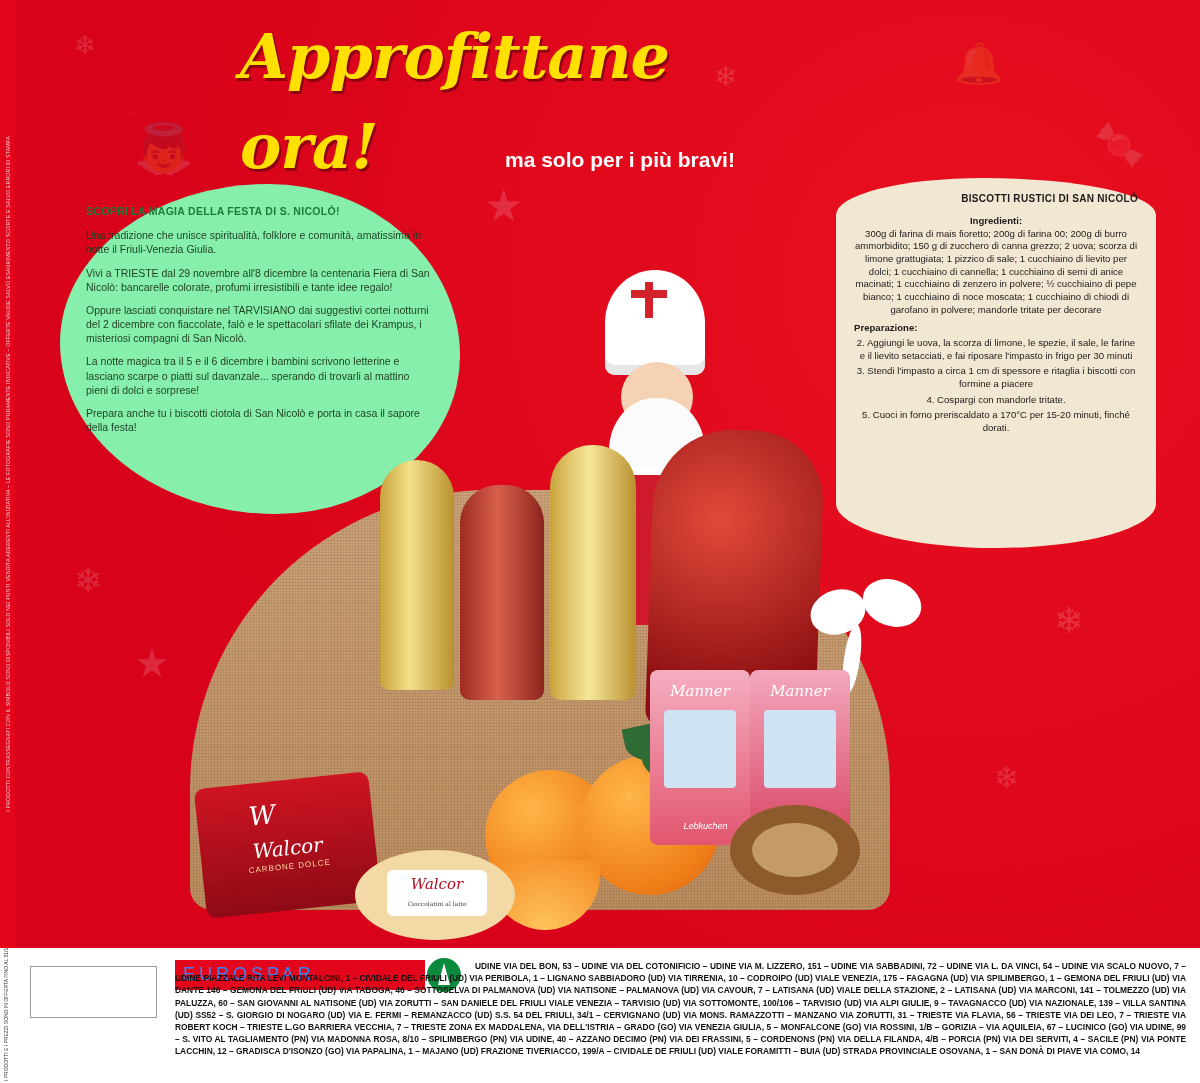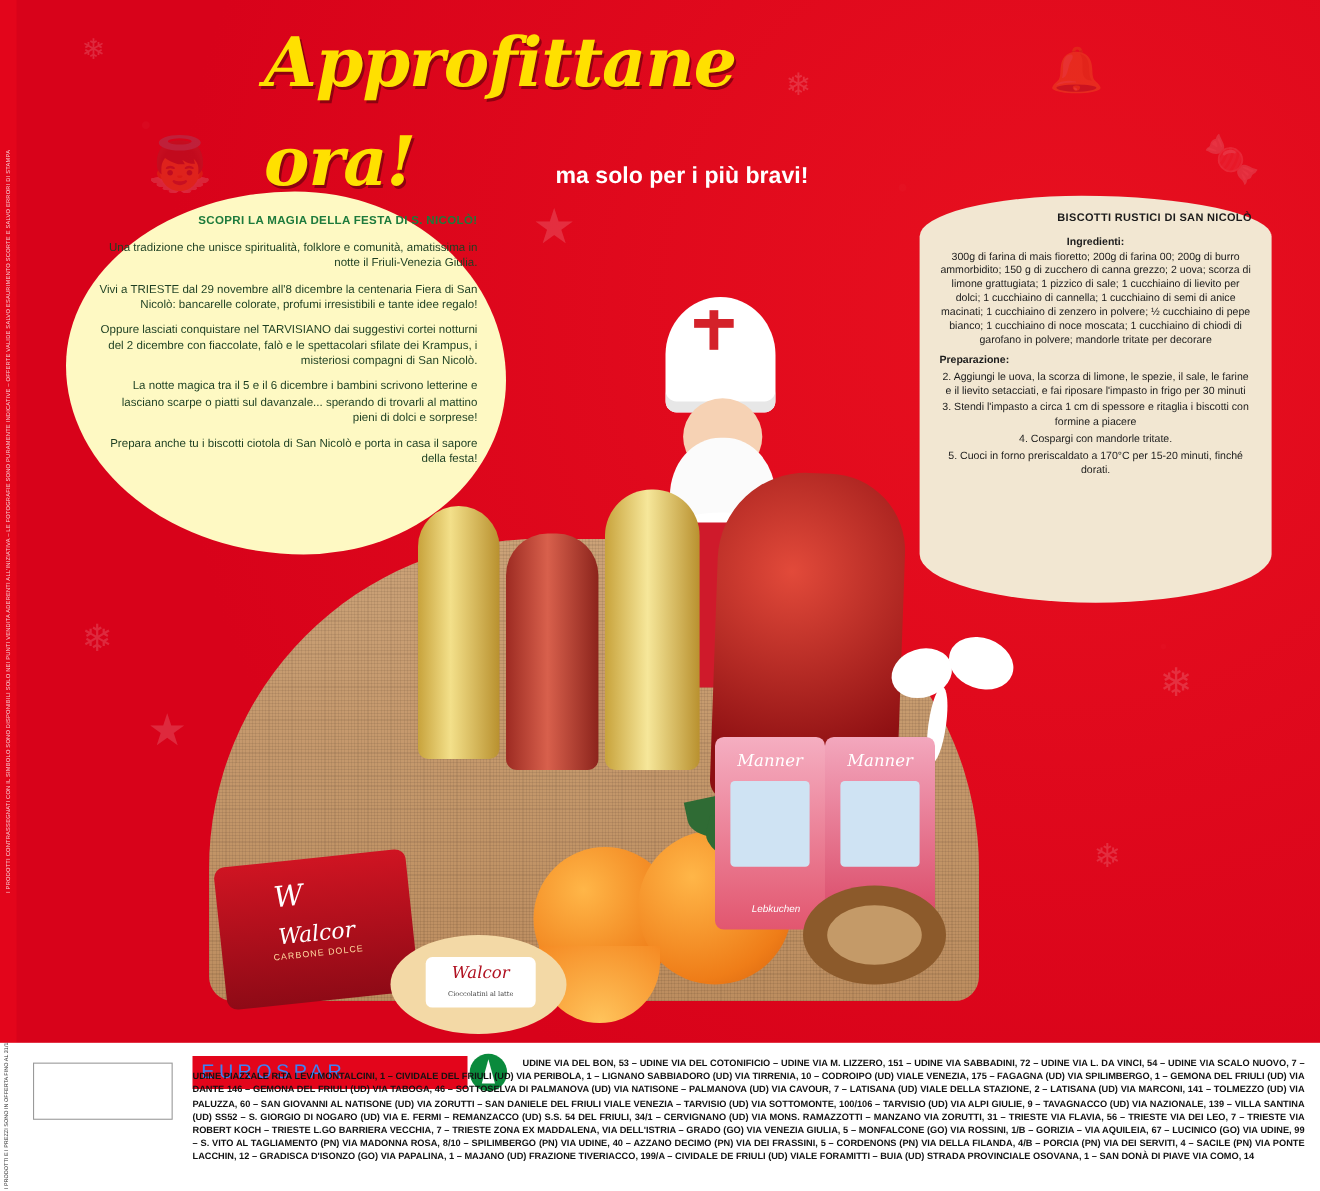--- a/index.html
+++ b/index.html
@@ -44,24 +44,24 @@
   }
   .subhead1{
      position:absolute;left:505px;top:104px;width:640px;
      font-size:30px;font-weight:700;color:#ffffff;letter-spacing:-.3px;}
   .subhead2{
      position:absolute;left:505px;top:148px;width:640px;
      font-size:21px;font-weight:700;color:#ffffff;}
 
   
   .bubble{
-     position:absolute;left:60px;top:174px;width:400px;height:330px;
-     background:#fef9c3;border-radius:52% 48% 46% 54% / 48% 52% 48% 52%;
+     position:absolute;left:60px;top:184px;width:400px;height:330px;
+     background:#86efac;border-radius:52% 48% 46% 54% / 48% 52% 48% 52%;
      padding:14px 26px 10px;box-sizing:border-box;
-     color:#1d3f22;font-size:10.5px;line-height:1.35;text-align:right;}
+     color:#1d3f22;font-size:10.5px;line-height:1.35;text-align:left;}
   .bubble h3{margin:6px 0 10px;font-size:10.5px;color:#1d7a3c;letter-spacing:.3px;}
   .bubble p{margin:0 0 9px;}
   .bubble .final{font-weight:400;}
 
   
   .recipe{
      position:absolute;left:836px;top:178px;width:320px;height:370px;
      background:#f2e7d2;border-radius:46% 54% 50% 50% / 10% 10% 12% 12%;
      padding:14px 18px;box-sizing:border-box;color:#1b1b1b;
      font-size:9.6px;line-height:1.32;text-align:center;}

